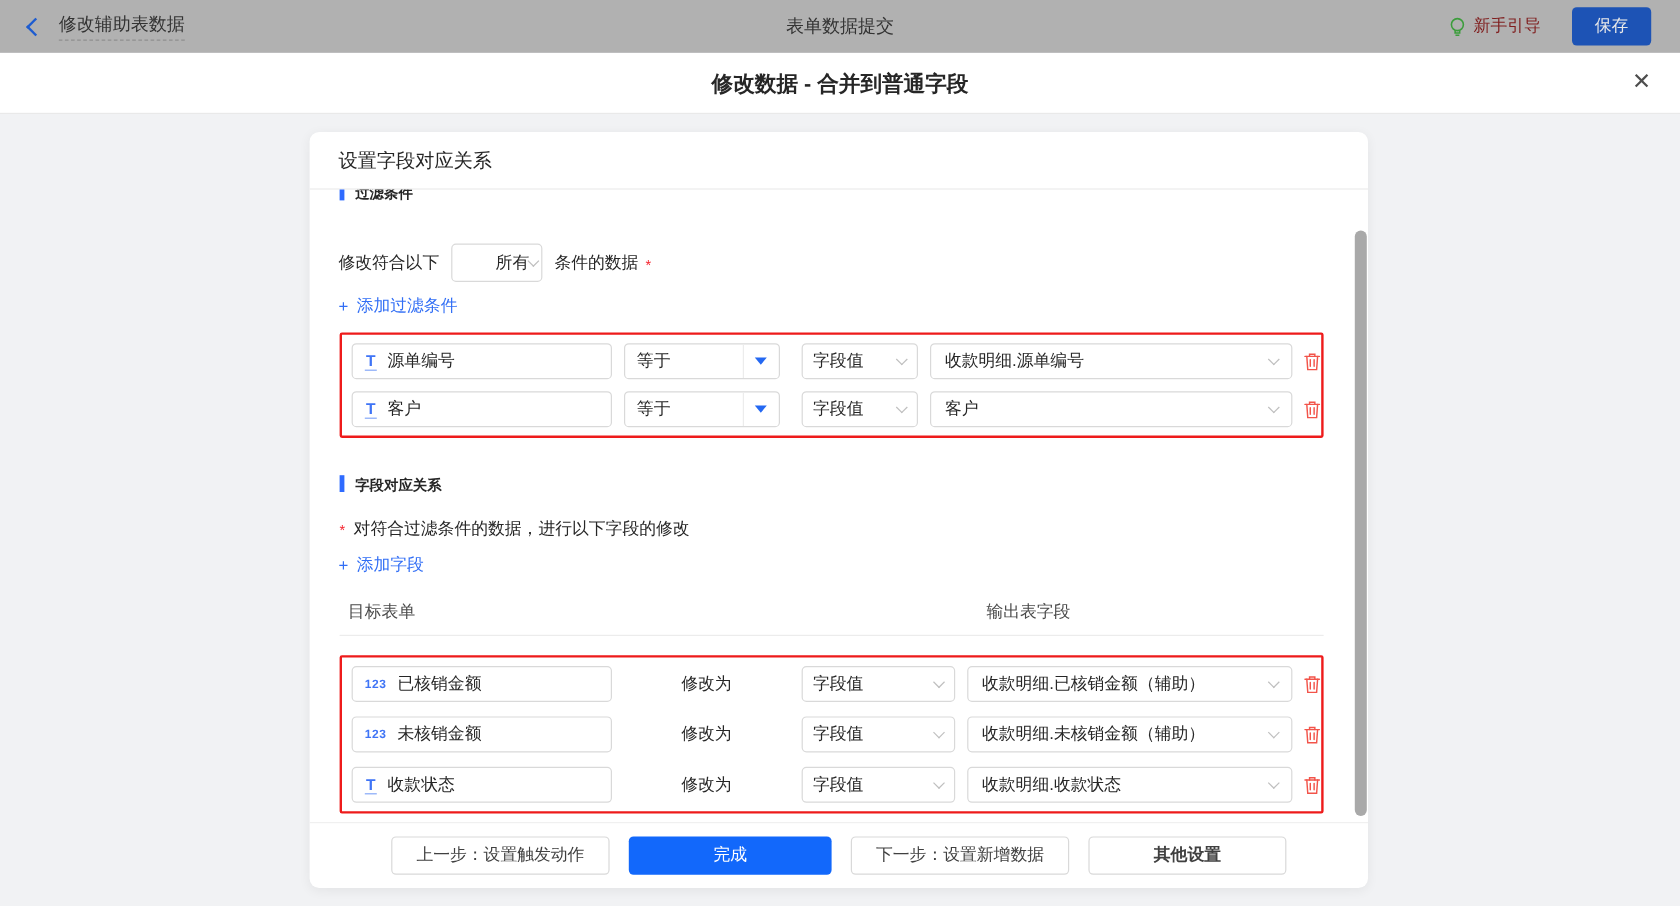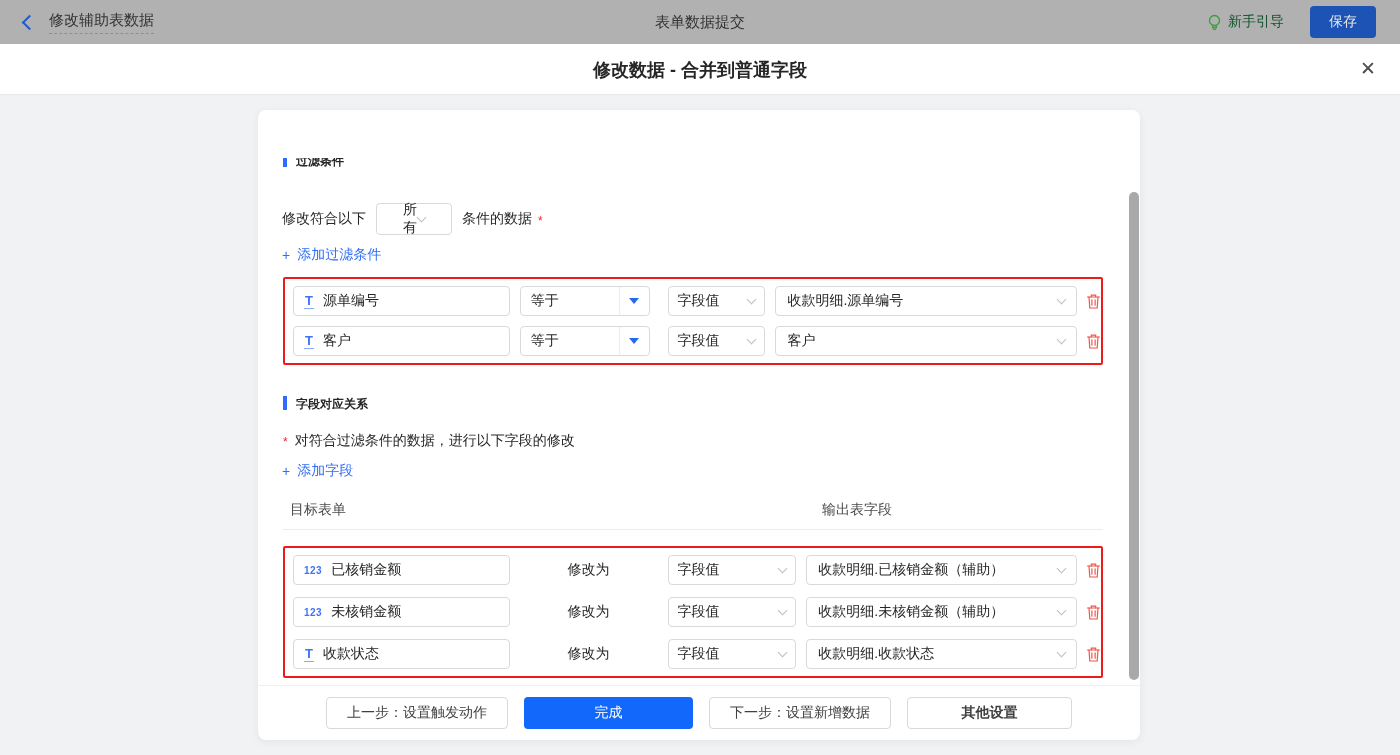--- a/index.html
+++ b/index.html
@@ -11,21 +11,21 @@
     background:#b1b1b1; display:flex; align-items:center; justify-content:space-between;
     padding:0 24px; z-index:5; }
   .topbar-left { display:flex; align-items:center; gap:14px; }
   .back-chev { width:11px; height:11px; border-left:2.5px solid #1d5cd0;
     border-bottom:2.5px solid #1d5cd0; transform:rotate(45deg); margin-top:1px; cursor:pointer; }
   .back-label { font-size:15px; color:#333; padding-bottom:3px;
     border-bottom:1px dashed #8f8f8f; }
   .topbar-title { position:absolute; left:0; right:0; text-align:center;
     font-size:15px; color:#333; pointer-events:none; }
   .topbar-right { display:flex; align-items:center; gap:26px; z-index:2; }
-  .guide { display:flex; align-items:center; gap:6px; color:#14532d; font-size:14px; cursor:pointer; }
+  .guide { display:flex; align-items:center; gap:6px; color:#7f1d1d; font-size:14px; cursor:pointer; }
   .save-btn { background:#1d53b5; color:#e9e9e9; font-size:14px; border:none;
     border-radius:4px; height:32px; padding:0 19px; cursor:pointer; }
 
   
   .modal-header { position:absolute; left:0; top:44px; width:1400px; height:51px;
     background:#fff; border-bottom:1px solid #e9e9e9; }
   .modal-title { position:absolute; left:0; right:0; top:14px; text-align:center;
     font-size:18px; font-weight:bold; color:#262626; }
   .modal-close { position:absolute; right:24px; top:13px; font-size:19px; color:#4d4d4d;
     cursor:pointer; line-height:24px; }
@@ -41,21 +41,21 @@
 
   .sec-title { display:flex; align-items:flex-start; margin-left:25px; font-size:12px;
     font-weight:bold; color:#262626; }
   .sec-title.clipped { margin-top:-5px; }
   .sec-bar { width:4px; height:14px; background:#2f6bff; margin-right:9px; }
 
   .match-row { display:flex; align-items:center; margin:33px 0 0 24px; height:32px;
     font-size:14px; color:#262626; }
   .match-select { width:76px; height:32px; margin:0 10px; border:1px solid #d9d9d9;
     border-radius:4px; background:#fff; display:flex; align-items:center;
-    justify-content:flex-start; padding:0 26px; cursor:pointer; }
+    justify-content:flex-end; padding:0 3px; cursor:pointer; }
   .req { color:#f5222d; font-size:12px; margin-left:6px; margin-top:4px; }
 
   .add-link { display:flex; align-items:center; gap:7px; margin:11px 0 0 24px;
     color:#316ef5; font-size:14px; cursor:pointer; width:fit-content; }
 
   .red-box { margin:13px 0 0 25px; width:820px; border:2px solid #ee1b1b;
     border-radius:2px; padding:7px 0 7px 8px; }
   .f-row { display:flex; align-items:center; height:30px; }
   .f-row + .f-row { margin-top:10px; }
   .m-row + .m-row { margin-top:12px; }
@@ -135,20 +135,21 @@
     <button class="save-btn">保存</button>
   </div>
 </div>
 
 <div class="modal-header">
   <div class="modal-title">修改数据 - 合并到普通字段</div>
   <div class="modal-close">✕</div>
 </div>
 
 <div class="card">
+  <div class="card-header">设置字段对应关系</div>
 
   <div class="scroll-area">
 
     <div class="sec-title clipped">
       <span class="sec-bar"></span>
       <span>过滤条件</span>
     </div>
 
     <div class="match-row">
       <span>修改符合以下</span>

